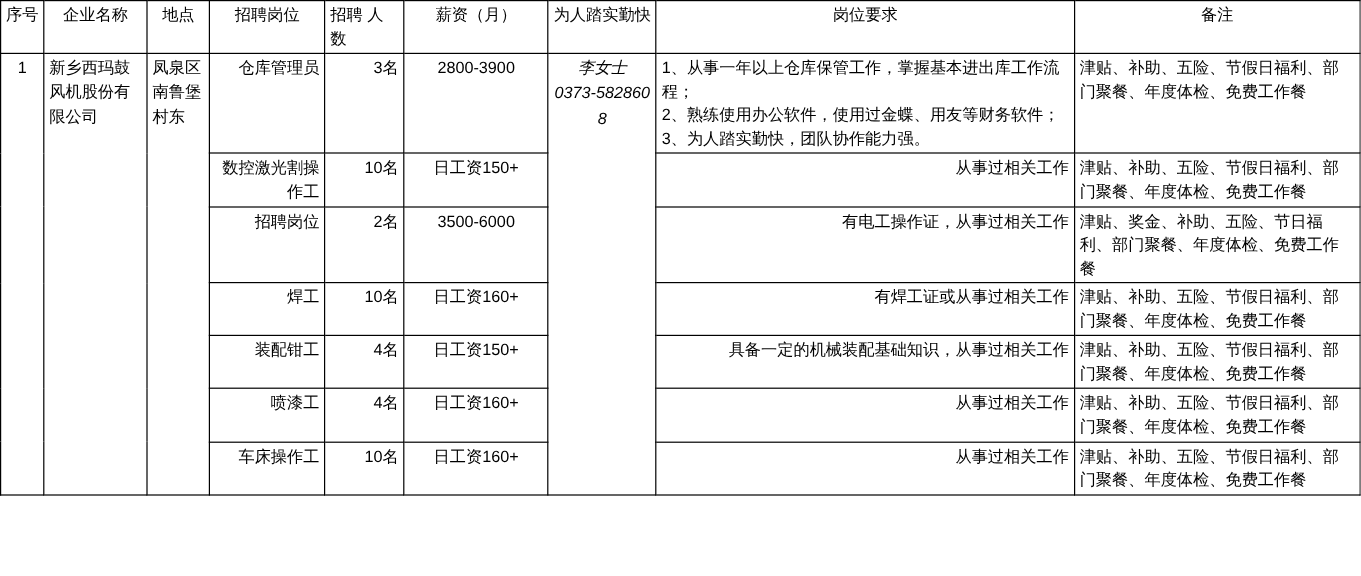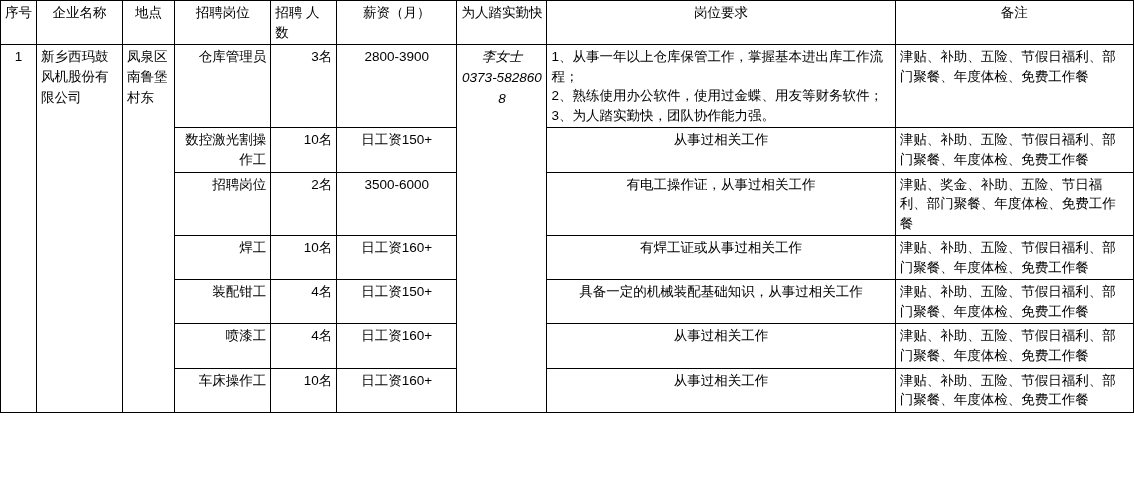--- a/index.html
+++ b/index.html
@@ -53,21 +53,21 @@
   .hdr.wrap {
     text-align: left;
   }
   .note-cell {
     text-align: left;
     vertical-align: top;
     letter-spacing: 0px;
     margin-top: 40px;
   }
   .req-cell {
-    text-align: center;
+    text-align: right;
     vertical-align: middle;
   }
   .req-cell.first {
     text-align: left;
     vertical-align: top;
   }
   .salary-cell {
     text-align: center;
     vertical-align: top;
     padding-top: 4px;

